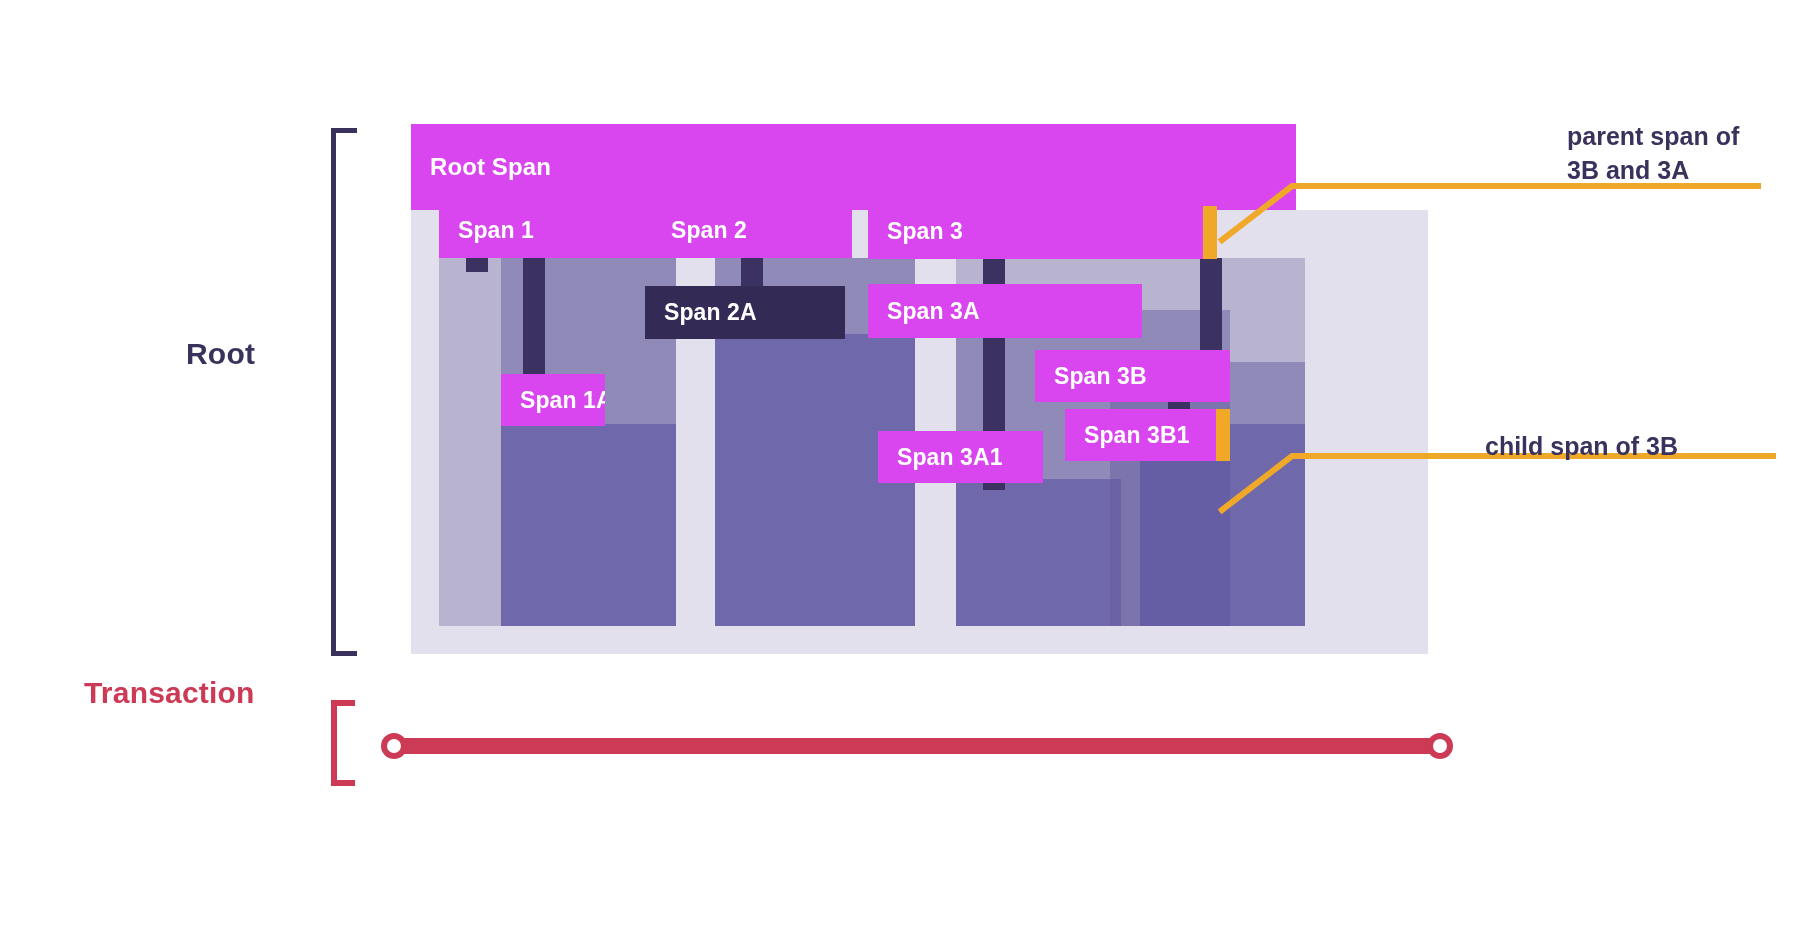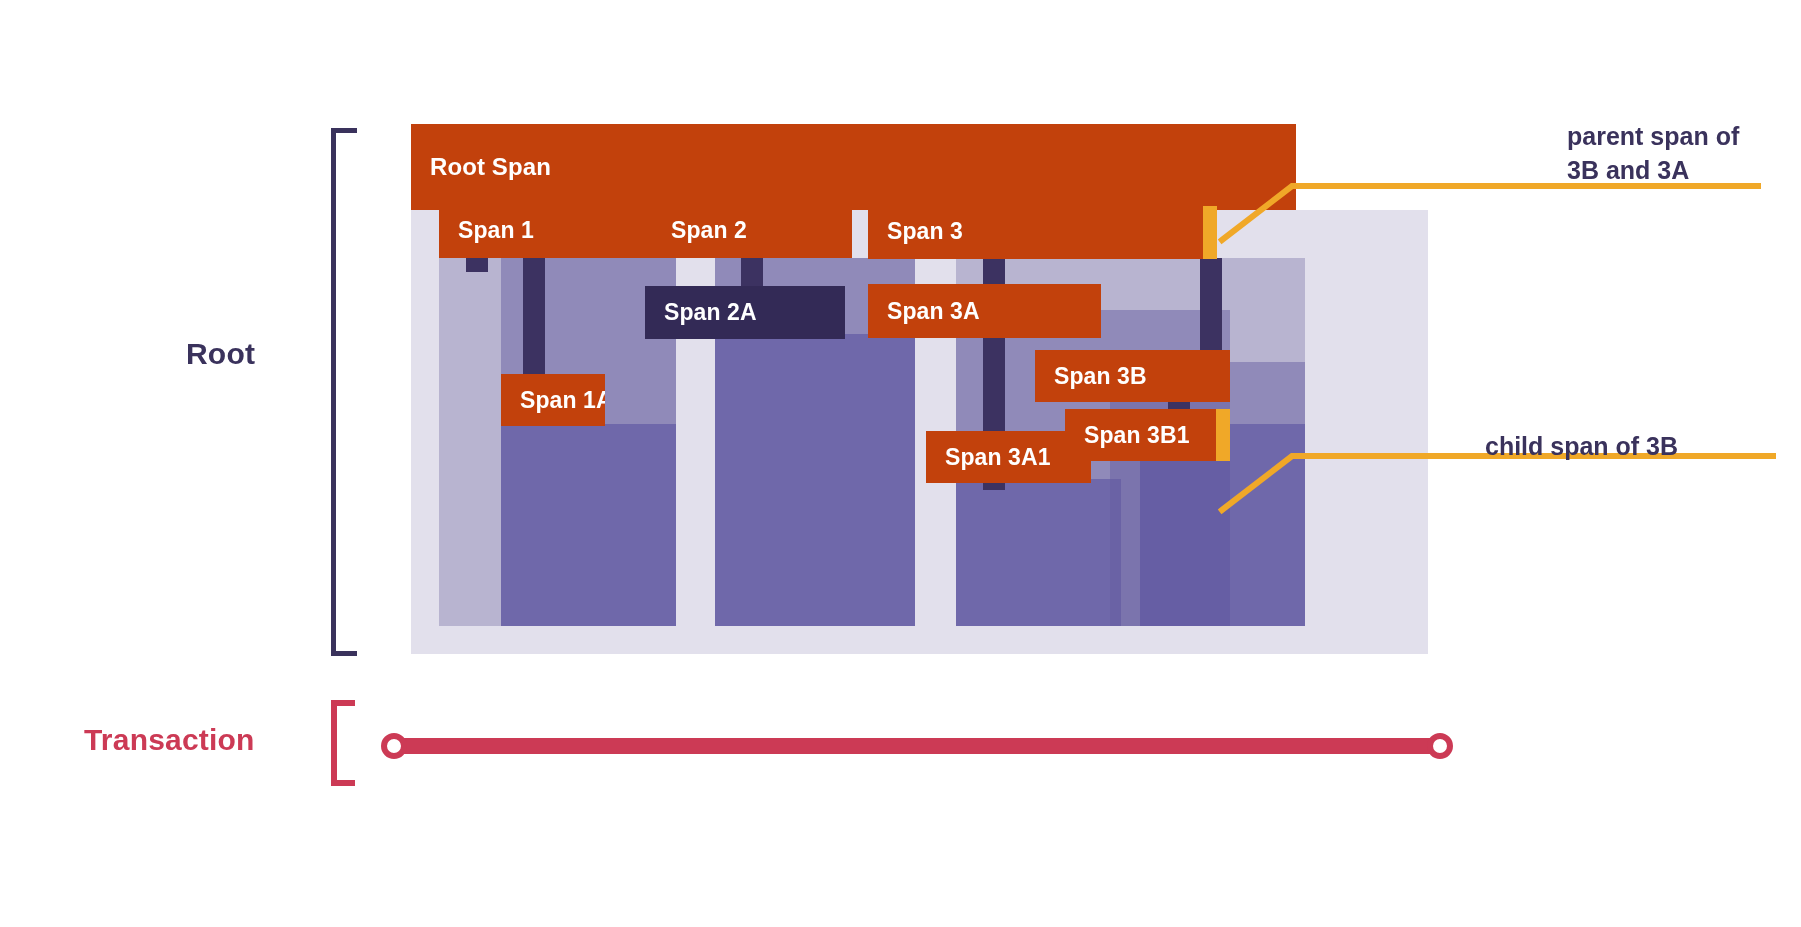--- a/index.html
+++ b/index.html
@@ -32,21 +32,21 @@
     white-space: nowrap;
   }
   #spans-label {
     left: 186px;
     top: 337px;
     font-size: 30px;
     color: #3a325c;
   }
   #transaction-label {
     left: 84px;
-    top: 723px;
+    top: 676px;
     font-size: 30px;
     color: #cc3a55;
   }
 
   
   .bracket {
     position: absolute;
     box-sizing: border-box;
   }
   #spans-bracket {
@@ -83,21 +83,21 @@
     background: rgba(122, 114, 168, 0.30);
   }
   .region.l0 { background: rgba(122, 114, 168, 0.22); }
   .region.l1 { background: rgba(122, 114, 168, 0.40); }
   .region.l2 { background: rgba(101,  92, 160, 0.48); }
   .region.l3 { background: rgba( 88,  79, 158, 0.58); }
 
   
   .bar {
     position: absolute;
-    background: #c2410c;
+    background: #d946ef;
     color: #ffffff;
     font-size: 23px;
     font-weight: 700;
     display: flex;
     align-items: center;
     box-sizing: border-box;
     padding-left: 19px;
     letter-spacing: 0.1px;
     white-space: nowrap;
     overflow: hidden;
@@ -212,25 +212,25 @@
     </div>
 
     <div class="bar deep" style="left:234px; top:162px; width:200px; height:53px;">
       <span>Span 2A</span>
     </div>
 
     <div class="bar" style="left:457px; top:79px; width:349px; height:56px;">
       <span>Span 3</span>
     </div>
 
-    <div class="bar" style="left:457px; top:160px; width:233px; height:54px;align-items:center;">
+    <div class="bar" style="left:457px; top:160px; width:274px; height:54px;align-items:center;">
       <span>Span 3A</span>
     </div>
 
-    <div class="bar" style="left:467px; top:307px; width:165px; height:52px;margin-left:48px;">
+    <div class="bar" style="left:467px; top:307px; width:165px; height:52px;">
       <span>Span 3A1</span>
     </div>
 
     <div class="bar" style="left:624px; top:226px; width:195px; height:52px;">
       <span>Span 3B</span>
     </div>
 
     <div class="bar" style="left:654px; top:285px; width:165px; height:52px;">
       <span>Span 3B1</span>
     </div>

